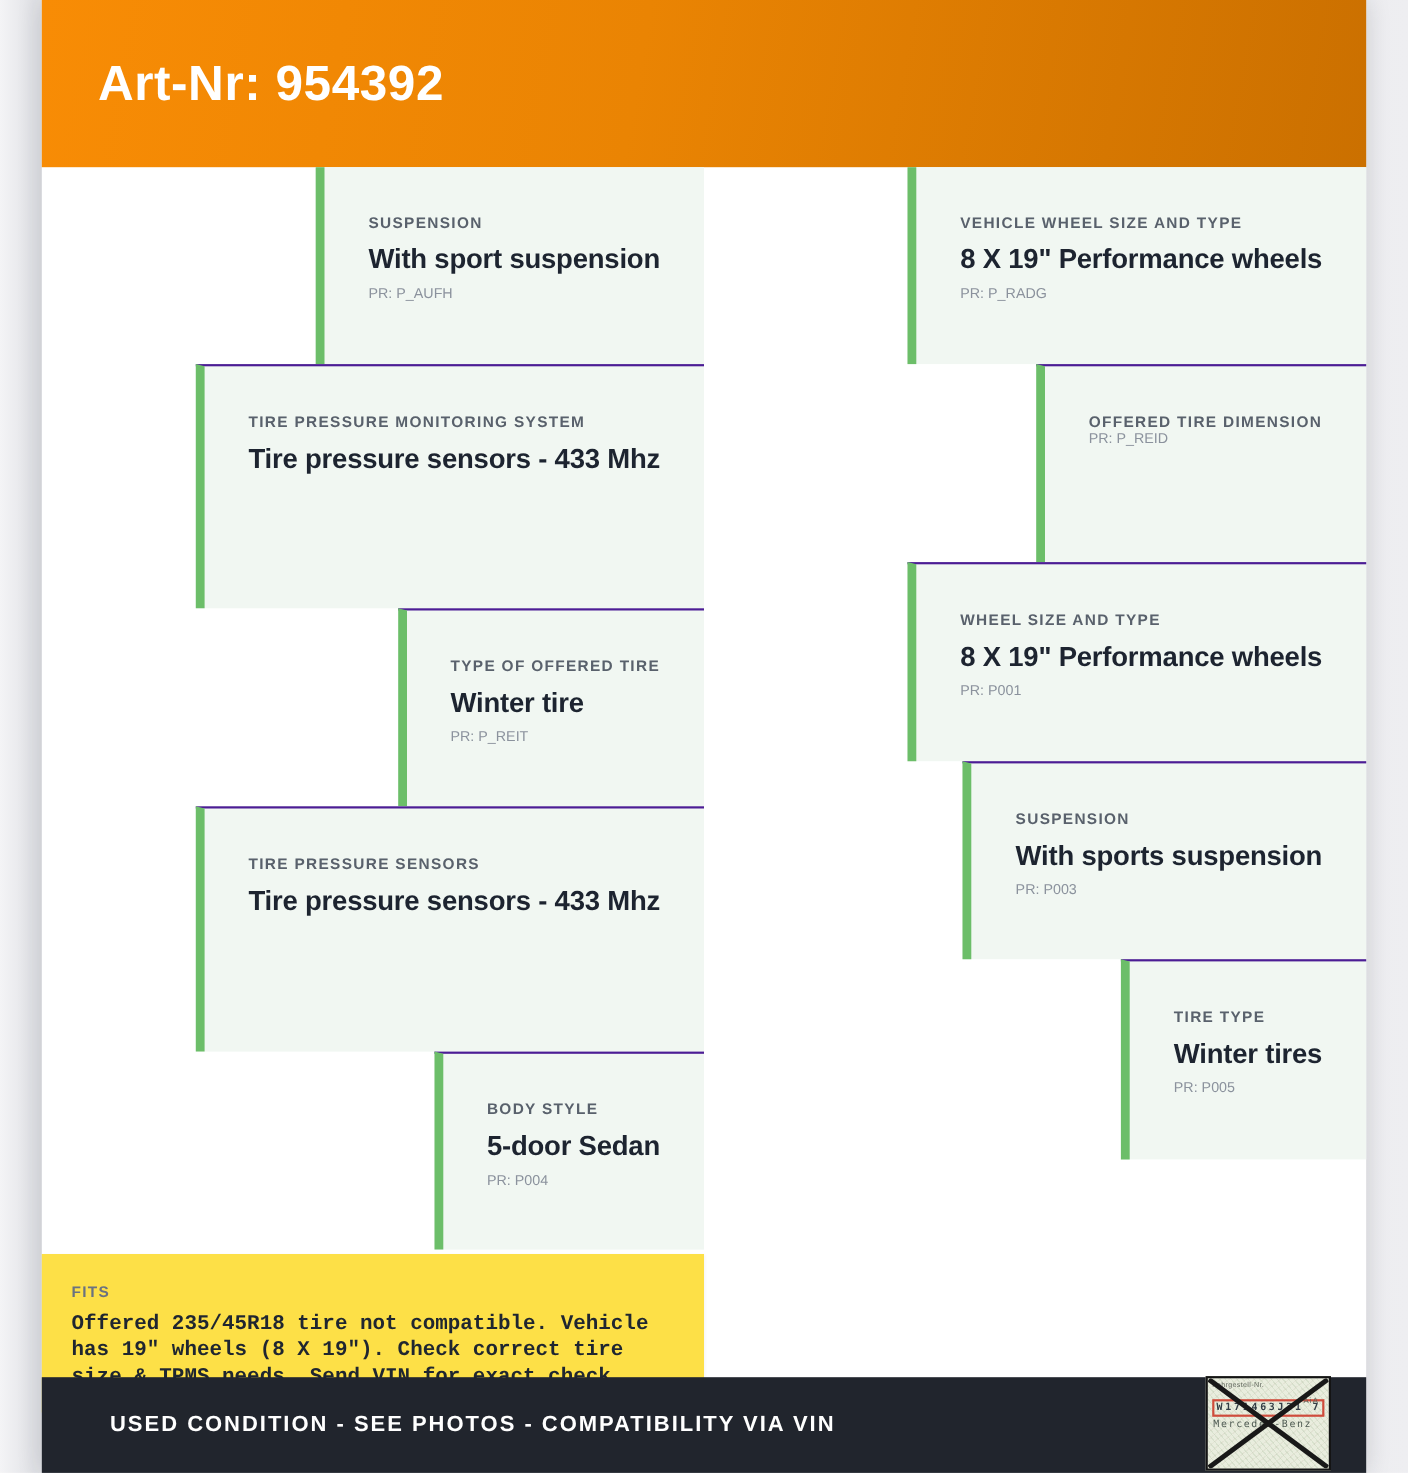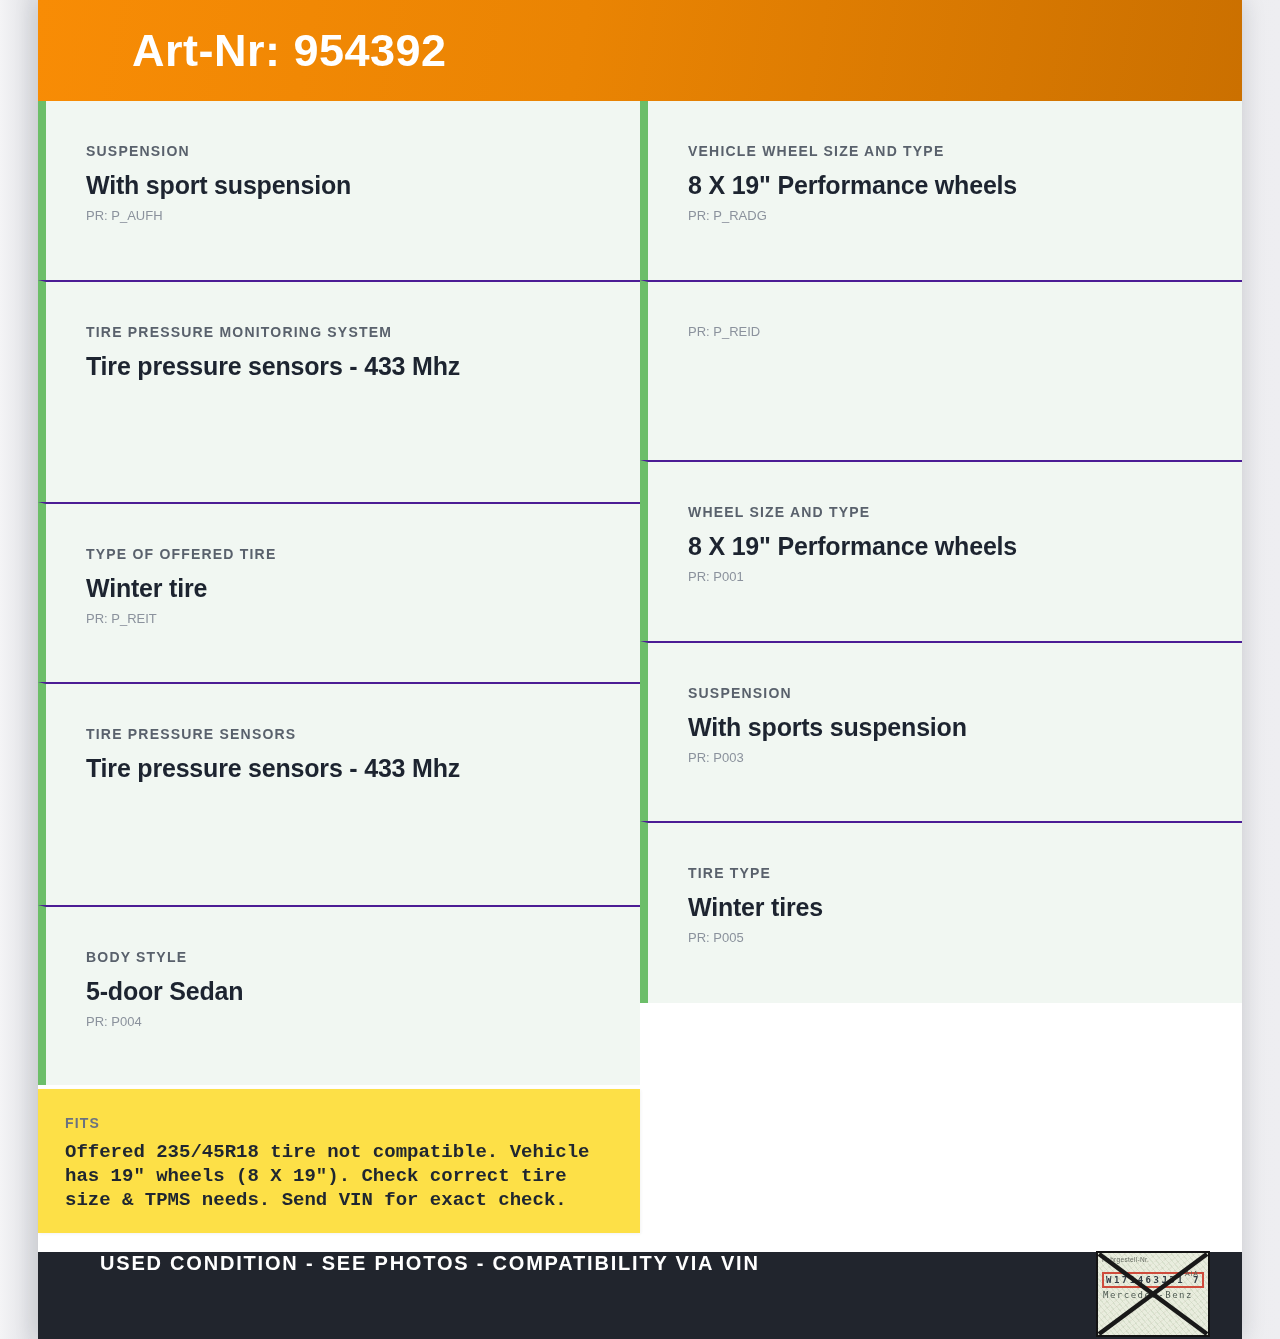--- a/index.html
+++ b/index.html
@@ -10,29 +10,29 @@
     position:relative;
     overflow:hidden;
   }
   .page {
     position:absolute; left:38px; top:0;
     width:1204px; height:1339px;
     background:#ffffff;
     box-shadow:0 0 22px rgba(30,35,45,0.18);
   }
   .banner {
-    height:101px;
+    height:152px;
     background:linear-gradient(100deg,#f88c05 0%,#ea8403 45%,#cb7000 100%);
     display:flex; align-items:center;
-    padding-left:94px;
+    padding-left:51px;
   }
   .banner h1 { color:#ffffff; font-size:45px; font-weight:700; letter-spacing:0.5px; }
 
   .columns { display:grid; grid-template-columns:1fr 1fr; align-items:start; }
-  .col { display:flex; flex-direction:column; }
+  .col { display:flex; flex-direction:column;align-items:flex-end; }
 
   .card {
     background:#f1f7f2;
     border-left:8px solid #6cbe69;
     padding:42px 40px 0 40px;
   }
   .card + .card { border-top:2px solid #4c1d95; }
   .card-label {
     font-size:14px; font-weight:700; color:#59616c;
     letter-spacing:1.2px; text-transform:uppercase;
@@ -56,21 +56,21 @@
     letter-spacing:1.2px; margin-bottom:9px;
   }
   .fits-text {
     font-size:19px; font-weight:700; color:#1f2630;
     line-height:1.27; max-width:562px;font-family:Liberation Mono, monospace;
   }
 
   .footer {
     position:absolute; left:0; right:0; bottom:0;
     height:87px; background:#21252d;
-    display:flex; align-items:flex-start;
+    display:flex; align-items:center;
     padding-left:62px;
   }
   .footer-text {
     color:#ffffff; font-size:20px; font-weight:700; letter-spacing:1.8px;
   }
 
   .doc {
     position:absolute; right:32px; bottom:2px;
     width:114px; height:86px;
     border:2px solid #141414;
@@ -139,20 +139,21 @@
       </section>
     </div>
 
     <div class="col">
       <section class="card" style="min-height:179px">
         <div class="card-label">VEHICLE WHEEL SIZE AND TYPE</div>
         <h2 class="card-value">8 X 19" Performance wheels</h2>
         <div class="card-pr">PR: P_RADG</div>
       </section>
       <section class="card" style="min-height:180px">
+        <div class="card-label">OFFERED TIRE DIMENSION</div>
         <div class="card-pr">PR: P_REID</div>
       </section>
       <section class="card" style="min-height:181px">
         <div class="card-label">WHEEL SIZE AND TYPE</div>
         <h2 class="card-value">8 X 19" Performance wheels</h2>
         <div class="card-pr">PR: P001</div>
       </section>
       <section class="card" style="min-height:180px">
         <div class="card-label">SUSPENSION</div>
         <h2 class="card-value">With sports suspension</h2>

